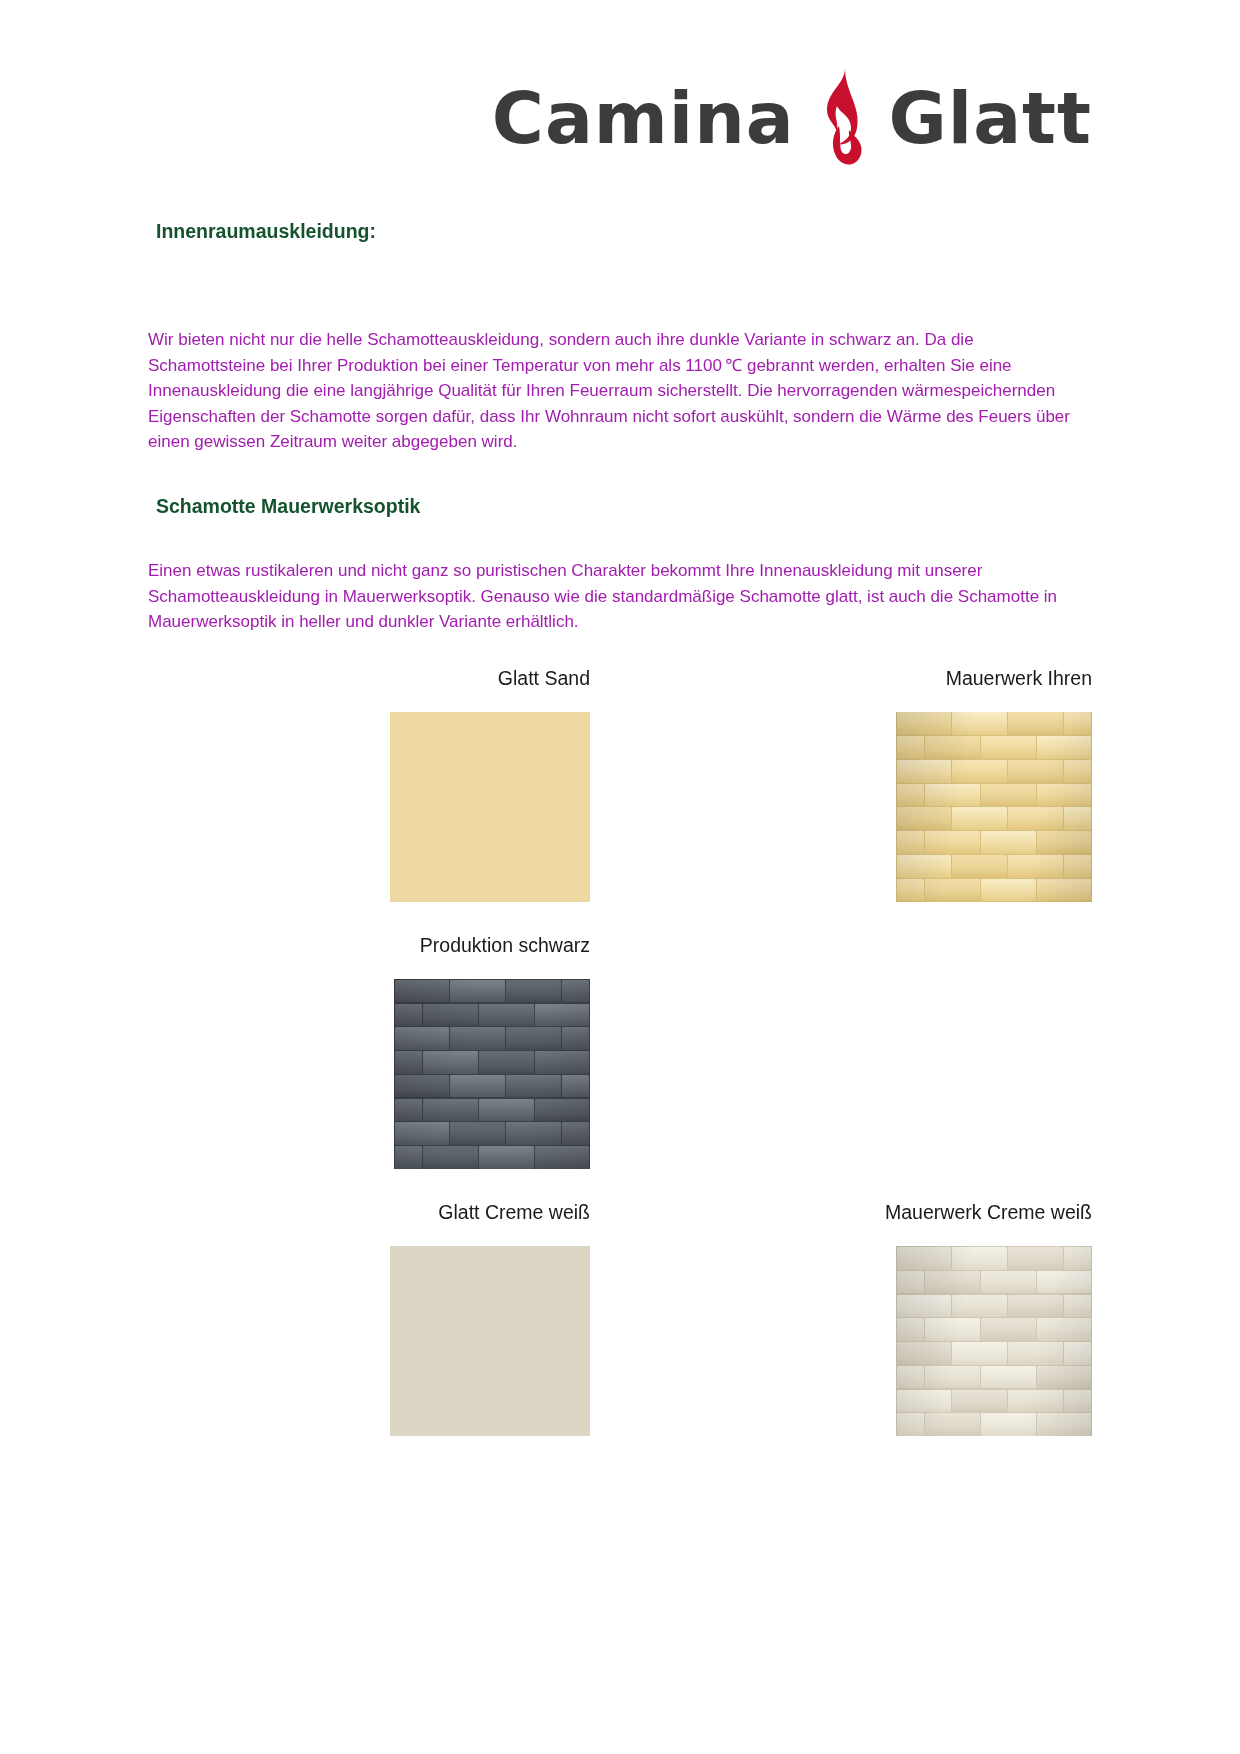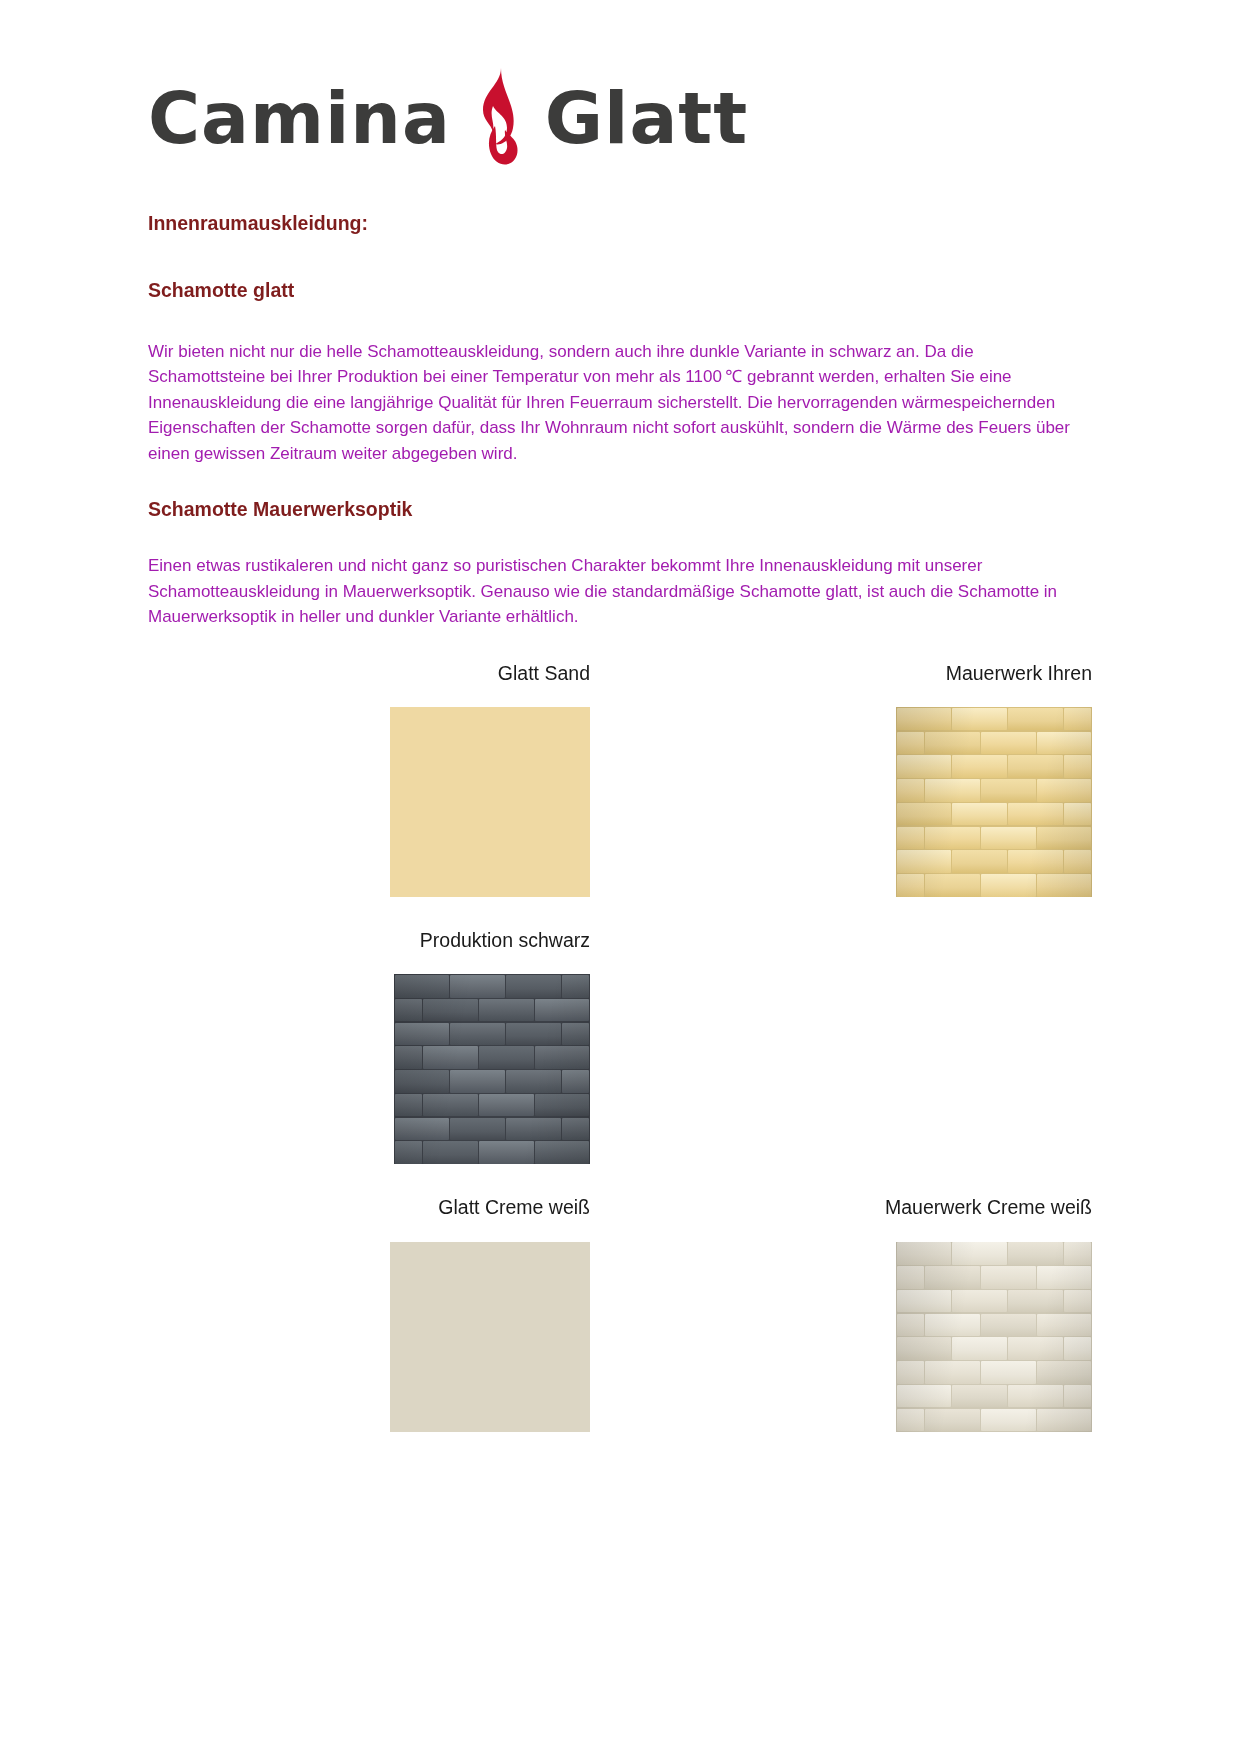--- a/index.html
+++ b/index.html
@@ -22,21 +22,21 @@
     position: relative;
     box-sizing: border-box;
     padding: 0 148px;
   }
 
   
   .logo-wrap {
     height: 210px;
     display: flex;
     align-items: center;
-    justify-content: flex-start;
+    justify-content: flex-end;
     padding-top: 26px;
     box-sizing: border-box;
   }
   .logo {
     display: flex;
     align-items: center;
     justify-content: center;
     gap: 14px;
   }
   .logo-word {
@@ -52,23 +52,23 @@
     height: 104px;
     position: relative;
     margin: 0 6px;
   }
   .flame svg { display:block; }
 
   
   h2.head {
     font-size: 19.5px;
     font-weight: bold;
-    margin: 0;
+    margin: 8px;
     line-height: 1.4;
-    color: #7f1d1d;
+    color: #14532d;
   }
   p.para {
     font-size: 17px;
     line-height: 1.50;
     margin: 0;
     color: #a21caf;
   }
   .sp-30 { height: 30px; }
   .sp-34 { height: 34px; }
   .sp-40 { height: 40px; }
@@ -167,21 +167,20 @@
         </svg>
       </span>
       <span class="logo-word">Glatt</span>
     </div>
   </div>
 
   <h2 class="head">Innenraumauskleidung:</h2>
 
   <div class="sp-40"></div>
 
-  <h2 class="head">Schamotte glatt</h2>
 
   <div class="sp-34"></div>
 
   <p class="para">Wir bieten nicht nur die helle Schamotteauskleidung, sondern auch ihre dunkle Variante in schwarz an. Da die Schamottsteine bei Ihrer Produktion bei einer Temperatur von mehr als 1100 ℃ gebrannt werden, erhalten Sie eine Innenauskleidung die eine langjährige Qualität für Ihren Feuerraum sicherstellt. Die hervorragenden wärmespeichernden Eigenschaften der Schamotte sorgen dafür, dass Ihr Wohnraum nicht sofort auskühlt, sondern die Wärme des Feuers über einen gewissen Zeitraum weiter abgegeben wird.</p>
 
   <div class="sp-30"></div>
 
   <h2 class="head">Schamotte Mauerwerksoptik</h2>
 
   <div class="sp-30"></div>

